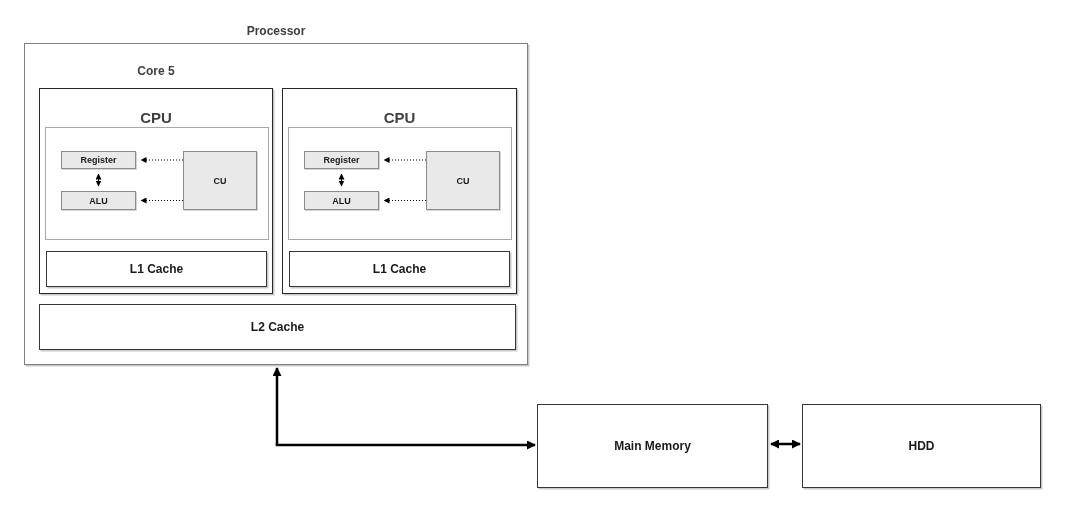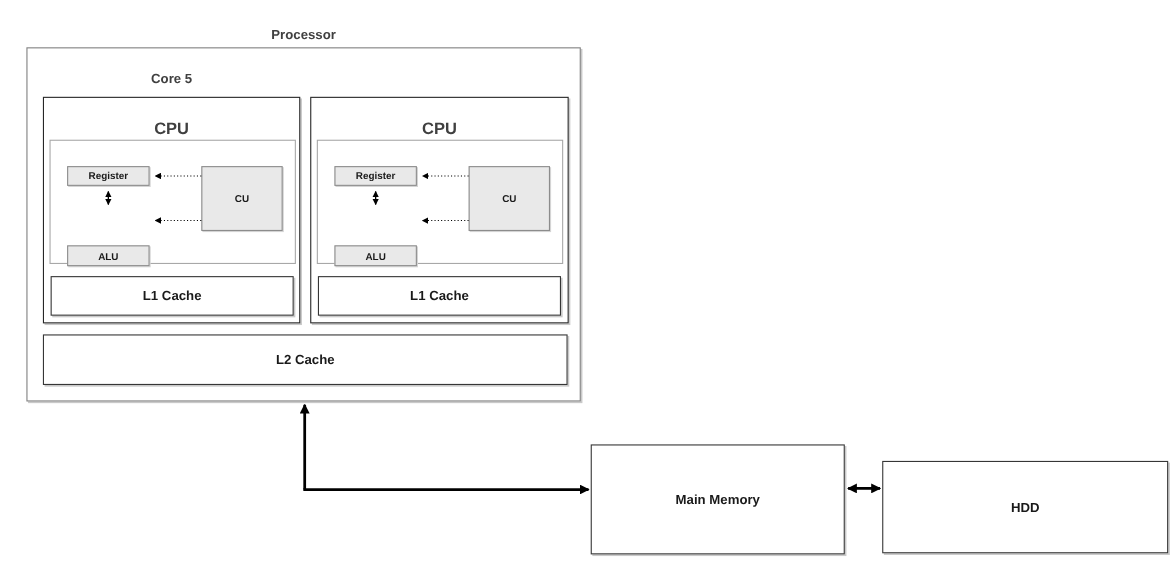--- a/index.html
+++ b/index.html
@@ -72,29 +72,29 @@
   .core1-box { left: 14px;  top: 44px; width: 234px; height: 206px; }
   .core2-box { left: 257px; top: 44px; width: 235px; height: 206px; }
 
   
   .cpu-label { left: 0; top: 20px; width: 100%; }
   .cpu-box   { left: 5px; top: 38px; width: 224px; height: 113px; }
   .l1-box    { left: 6px; top: 162px; width: 221px; height: 36px; }
 
   
   .register-box { left: 15px;  top: 23px; width: 75px; height: 18px; text-align: right; }
-  .alu-box      { left: 15px;  top: 63px; width: 75px; height: 19px; margin-top: 32px; }
+  .alu-box      { left: 15px;  top: 63px; width: 75px; height: 19px; }
   .cu-box       { left: 137px; top: 23px; width: 74px; height: 59px; }
 
   
   .l2-box { left: 14px; top: 260px; width: 477px; height: 46px; }
 
   
-  .memory-box { left: 537px; top: 404px; width: 231px; height: 100px; }
-  .hdd-box    { left: 802px; top: 419px; width: 260px; height: 84px; }
+  .memory-box { left: 537px; top: 404px; width: 231px; height: 84px; }
+  .hdd-box    { left: 802px; top: 404px; width: 239px; height: 84px; }
 </style>
 </head>
 <body>
 
 <div class="canvas">
 
   <div class="lbl processor-title">Processor</div>
 
   <div class="box processor-box">
 

